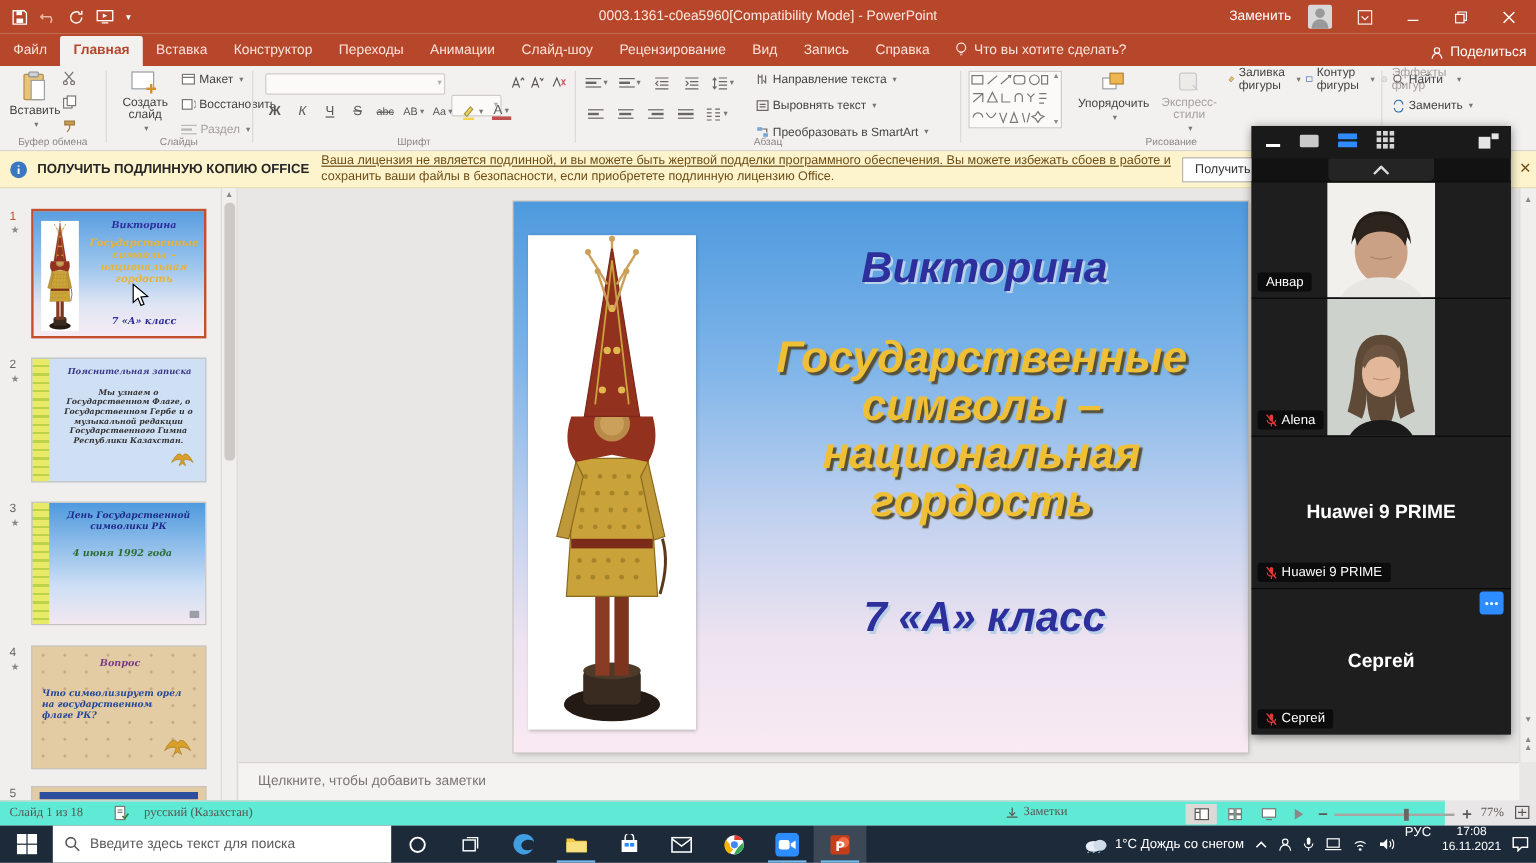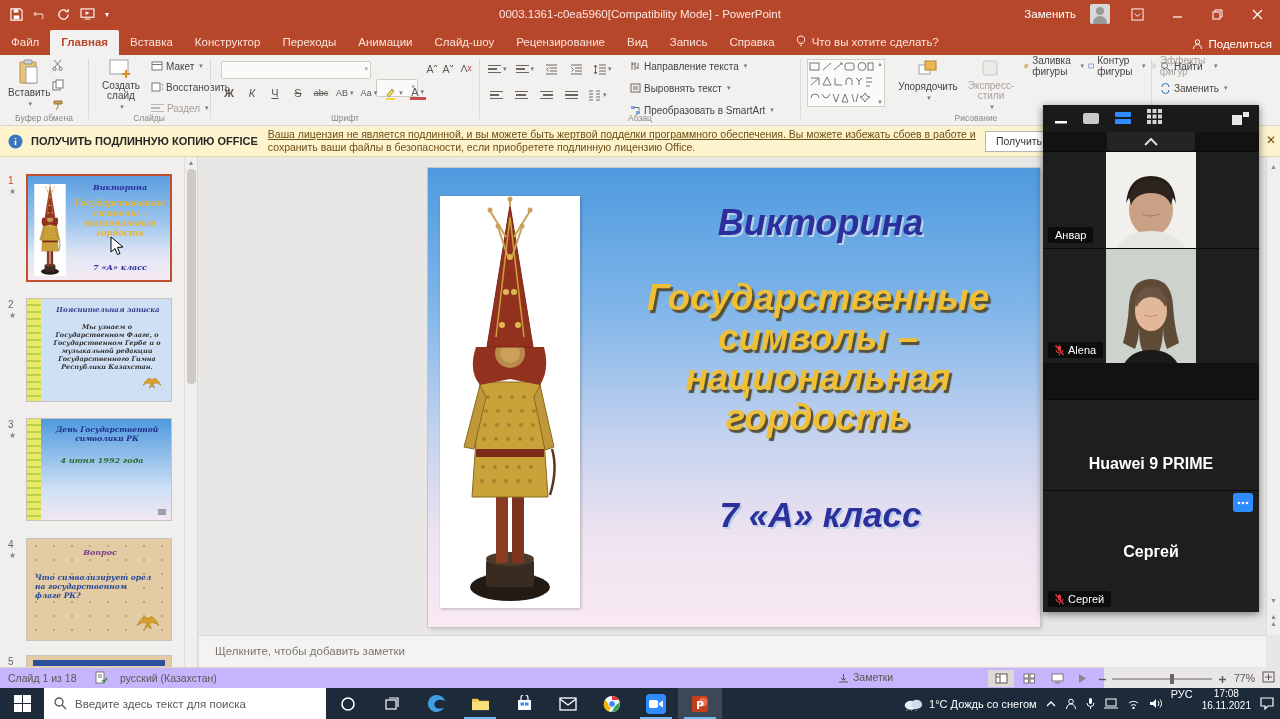--- a/index.html
+++ b/index.html
@@ -88,22 +88,22 @@
 
   
   #notes { position:absolute; left:199px; top:478px; width:1067px; height:32px; background:#f4f3f2; border-top:1px solid #d8d5d2; }
   #notes-text { position:absolute; left:16px; top:9px; font-size:11.5px; color:#7a7672; }
 
   
   #vscroll2 { position:absolute; left:1266px; top:0; width:14px; height:478px; background:#f1efee; border-left:1px solid #dedbd8; }
   #vscroll2 .arr { position:absolute; left:0; width:13px; text-align:center; font-size:7px; color:#8a8784; }
 
   
-  #statusbar { left:0; top:667px; width:1104px; height:21px; background:#c4b5fd; border-top:1px solid #d8d5d2;
-    font-size:10.5px; color:#5a5753; }
+  #statusbar { left:0; top:667px; width:1204px; height:21px; background:#5eead4; border-top:1px solid #d8d5d2;
+    font-size:10.5px; color:#5a5753;font-family:Liberation Serif, serif; }
   #statusbar .it { position:absolute; top:4px; white-space:nowrap; }
   .viewbtn { position:absolute; top:2px; width:26px; height:17px; display:flex; align-items:center; justify-content:center; }
   .viewbtn.on { background:#dcd9d6; }
   #zoomslider { position:absolute; top:10px; left:1065px; width:130px; height:2px; background:#a9a5a1; }
   #zoomslider .knob { position:absolute; left:58px; top:-4px; width:4px; height:10px; background:#6a6763; }
 
   
   #taskbar { left:0; top:688px; width:1280px; height:31px; background:#1c2a3a; display:flex; align-items:center; z-index:40; }
   .tbtn { width:44px; height:31px; display:flex; align-items:center; justify-content:center; position:relative; }
   .tbtn.open:after { content:""; position:absolute; left:6px; bottom:0; right:6px; height:2px; background:#76b9ed; }
@@ -945,21 +945,21 @@
       <span class="zlabel">
         <svg width="9" height="11" viewBox="0 0 9 11">
             <rect x="3" y="0.5" width="3" height="5.5" rx="1.5" fill="#e23b3b"></rect>
             <path d="M1 5 a3.5 3 0 0 0 7 0 M4.5 8.5 v2" fill="none" stroke="#e23b3b"></path>
             <path d="M0.5 0.5 L8.5 10" stroke="#e23b3b" stroke-width="1.2"></path>
           </svg>
         <span>Alena</span>
       </span>
     </div>
 
-    <div class="ztile" style="top:258px;height:127px;margin-top:36px;">
+    <div class="ztile" style="top:258px;height:127px;">
       <span class="zcenter" style="top:55px;">Huawei 9 PRIME</span>
       <span class="zlabel">
         <svg width="9" height="11" viewBox="0 0 9 11">
             <rect x="3" y="0.5" width="3" height="5.5" rx="1.5" fill="#e23b3b"></rect>
             <path d="M1 5 a3.5 3 0 0 0 7 0 M4.5 8.5 v2" fill="none" stroke="#e23b3b"></path>
             <path d="M0.5 0.5 L8.5 10" stroke="#e23b3b" stroke-width="1.2"></path>
           </svg>
         <span>Huawei 9 PRIME</span>
       </span>
     </div>

